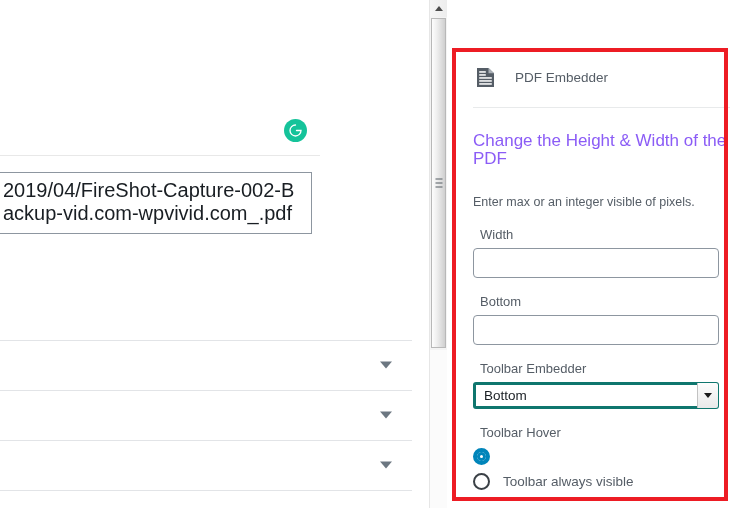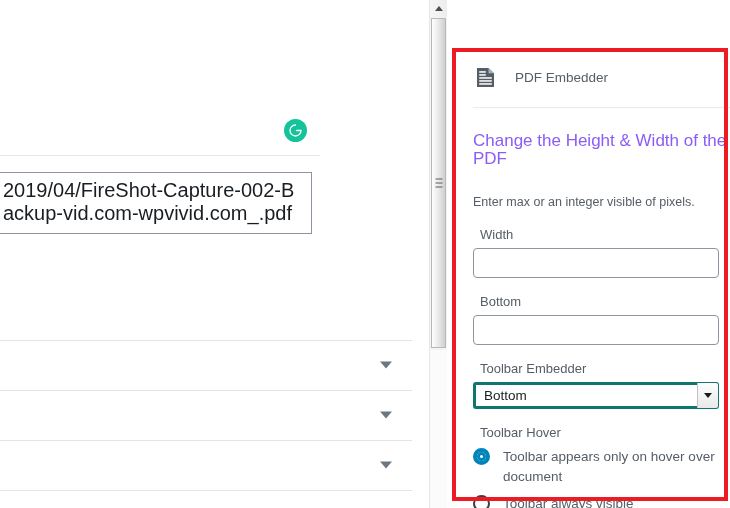--- a/index.html
+++ b/index.html
@@ -486,21 +486,20 @@
           <span class="select-arrow">
               <i></i>
             </span>
         </div>
 
         <label class="field-label">Toolbar Hover</label>
 
         <div class="radio-group">
           <div class="radio-row">
             <span class="radio-mark checked"></span>
-            <span class="radio-label">Toolbar appears only on hover over document</span>
           </div>
           <div class="radio-row">
             <span class="radio-mark unchecked"></span>
             <span class="radio-label">Toolbar always visible</span>
           </div>
         </div>
 
       </div>
     </div>
 

